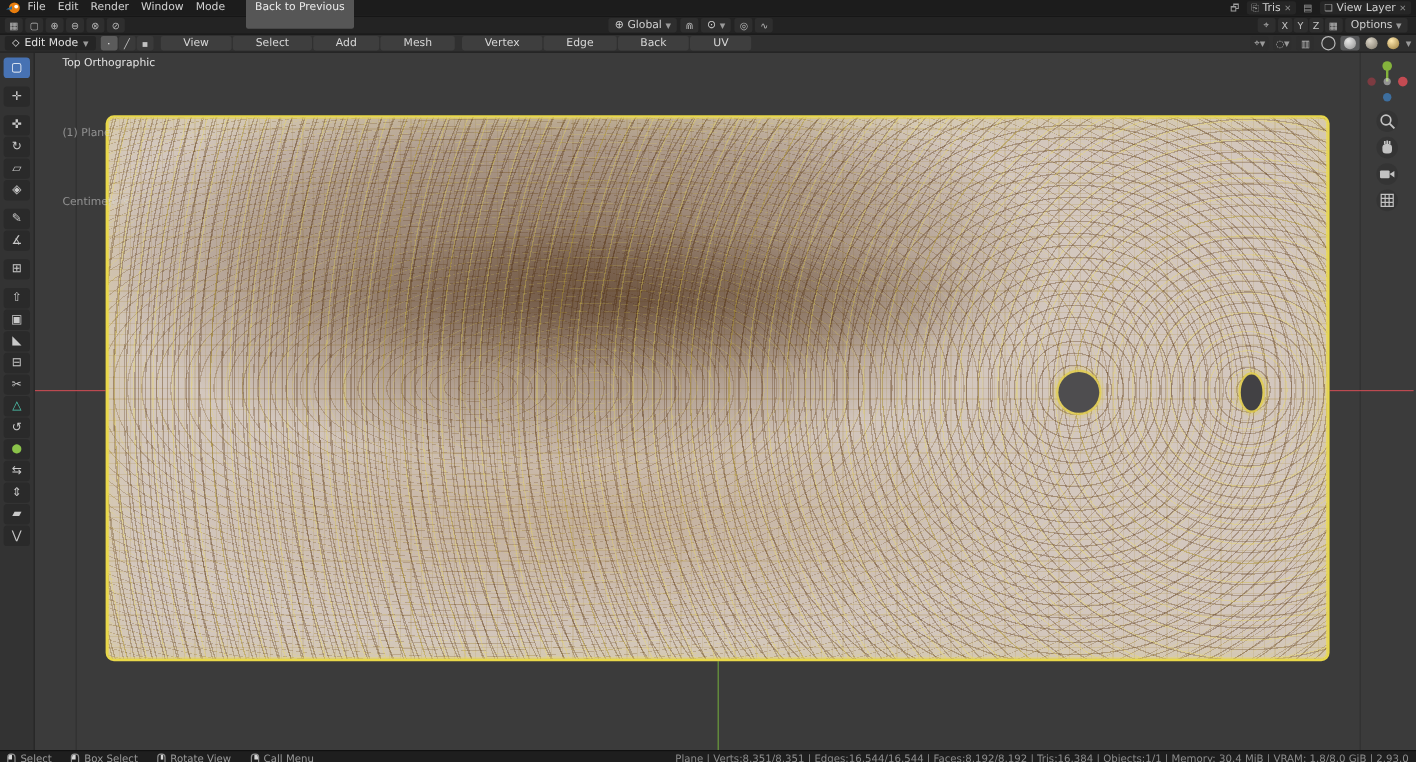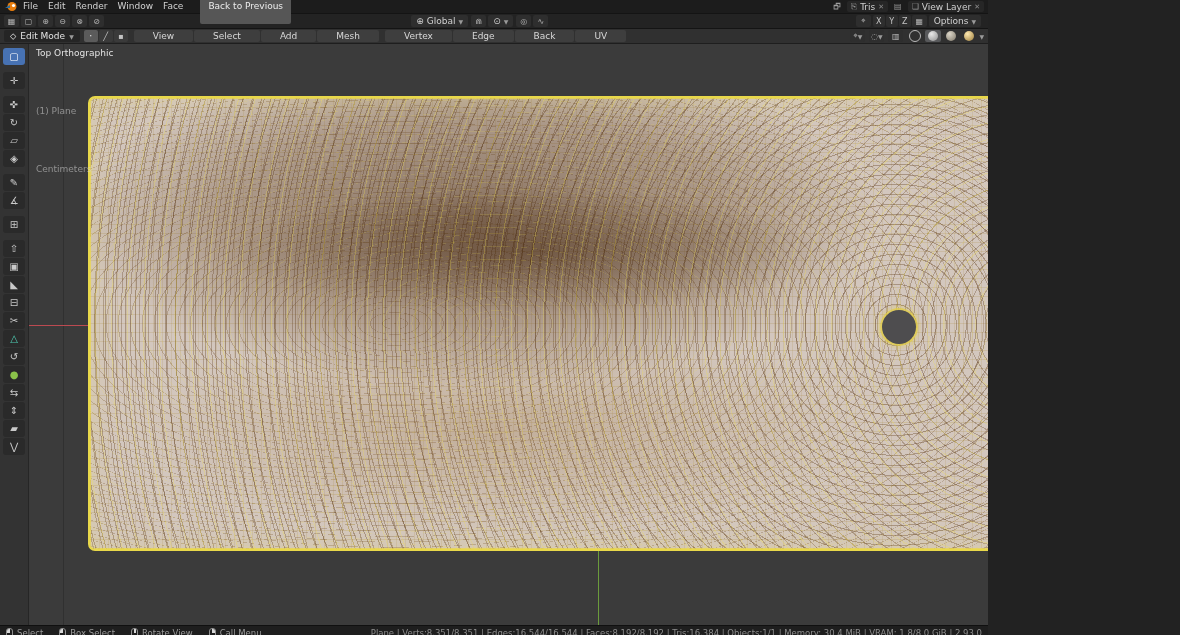--- a/index.html
+++ b/index.html
@@ -1,16 +1,16 @@
 <!DOCTYPE html>
 <html><head>
 <meta charset="utf-8">
 <style>
   html,body{margin:0;padding:0;background:#222;}
-  #app{position:relative;width:988px;height:635px;background:#3b3b3b;overflow:hidden;
+  #app{position:relative;width:1180px;height:635px;background:#3b3b3b;overflow:hidden;
        font-family:"DejaVu Sans",sans-serif;color:#cfcfcf;-webkit-font-smoothing:antialiased;}
 
   
   .menubar{height:13px;background:#1c1c1c;display:flex;align-items:center;font-size:9px;padding:0 4px;}
   .mitem{padding:0 5px;color:#d2d2d2;line-height:13px;}
   .backbtn{margin-left:12px;background:#565656;color:#ececec;border-radius:2px;height:11px;line-height:11px;padding:12px 8px;}
   .mspacer{flex:1;}
   .selgrp{display:flex;align-items:center;gap:3px;background:#262626;border-radius:2px;height:11px;padding:0 4px;margin-left:6px;}
   .selgrp .gi{font-size:8px;color:#9d9d9d;}
   .selgrp .gx{font-size:7px;color:#8a8a8a;}
@@ -47,21 +47,21 @@
   .axis-x{position:absolute;height:1px;background:rgba(195,75,82,.95);}
   .axis-y{position:absolute;width:1px;background:rgba(110,160,60,.95);}
 
   .lefttools{position:absolute;left:0;top:0;bottom:0;width:28px;background:#333333;border-right:1px solid #262626;
              display:flex;flex-direction:column;align-items:center;padding-top:4px;gap:1px;z-index:5;}
   .tbtn{width:22px;height:17px;border-radius:3px;background:#2a2a2a;color:#c9c9c9;font-size:10px;line-height:17px;
         text-align:center;flex:0 0 auto;}
   .tbtn.active{background:#4772b3;color:#ffffff;}
   .tgap{height:5px;flex:0 0 auto;}
 
-  .overlaytext{position:absolute;left:36px;top:4px;font-size:9px;line-height:10px;z-index:4;}
+  .overlaytext{position:absolute;left:52px;top:4px;font-size:9px;line-height:10px;z-index:4;}
   .overlaytext .l1{color:rgba(255,255,255,.85);}
   .overlaytext .l2{color:rgba(215,215,215,.55);margin-top:48px;}
 
   
   .mesh{position:absolute;left:88px;top:52px;width:1020px;height:455px;box-sizing:border-box;border-radius:7px;
         border:2px solid #e8d84a;background-color:#d3c7be;
         background-image:
           radial-gradient(560px 230px at 38% 27%, rgba(74,42,16,.55) 0%, rgba(86,52,22,.30) 45%, rgba(86,52,22,0) 72%),
           radial-gradient(430px 90px at 43% 34%, rgba(56,30,10,.45) 0%, rgba(56,30,10,0) 70%),
           radial-gradient(520px 150px at 40% 74%, rgba(150,110,60,.28) 0%, rgba(150,110,60,0) 70%),
@@ -104,21 +104,21 @@
   <div class="menubar">
     <svg width="14" height="11">
       <circle cx="8" cy="5.5" r="4.5" fill="#e87d0d"></circle>
       <circle cx="9.5" cy="4.5" r="1.6" fill="#ffffff"></circle>
       <path d="M1 7 L6 4 L6 7 Z" fill="#2f6f9f"></path>
     </svg>
     <span class="mitem">File</span>
     <span class="mitem">Edit</span>
     <span class="mitem">Render</span>
     <span class="mitem">Window</span>
-    <span class="mitem">Face</span>
+    <span class="mitem">Mode</span>
     <span class="backbtn">Back to Previous</span>
     <span class="mspacer"></span>
     <span class="tinyico">🗗</span>
     <span class="selgrp">
       <span class="gi">⎘</span>
       <span>Tris</span>
       <span class="gx">✕</span>
     </span>
     <span class="tinyico">▤</span>
     <span class="selgrp">

